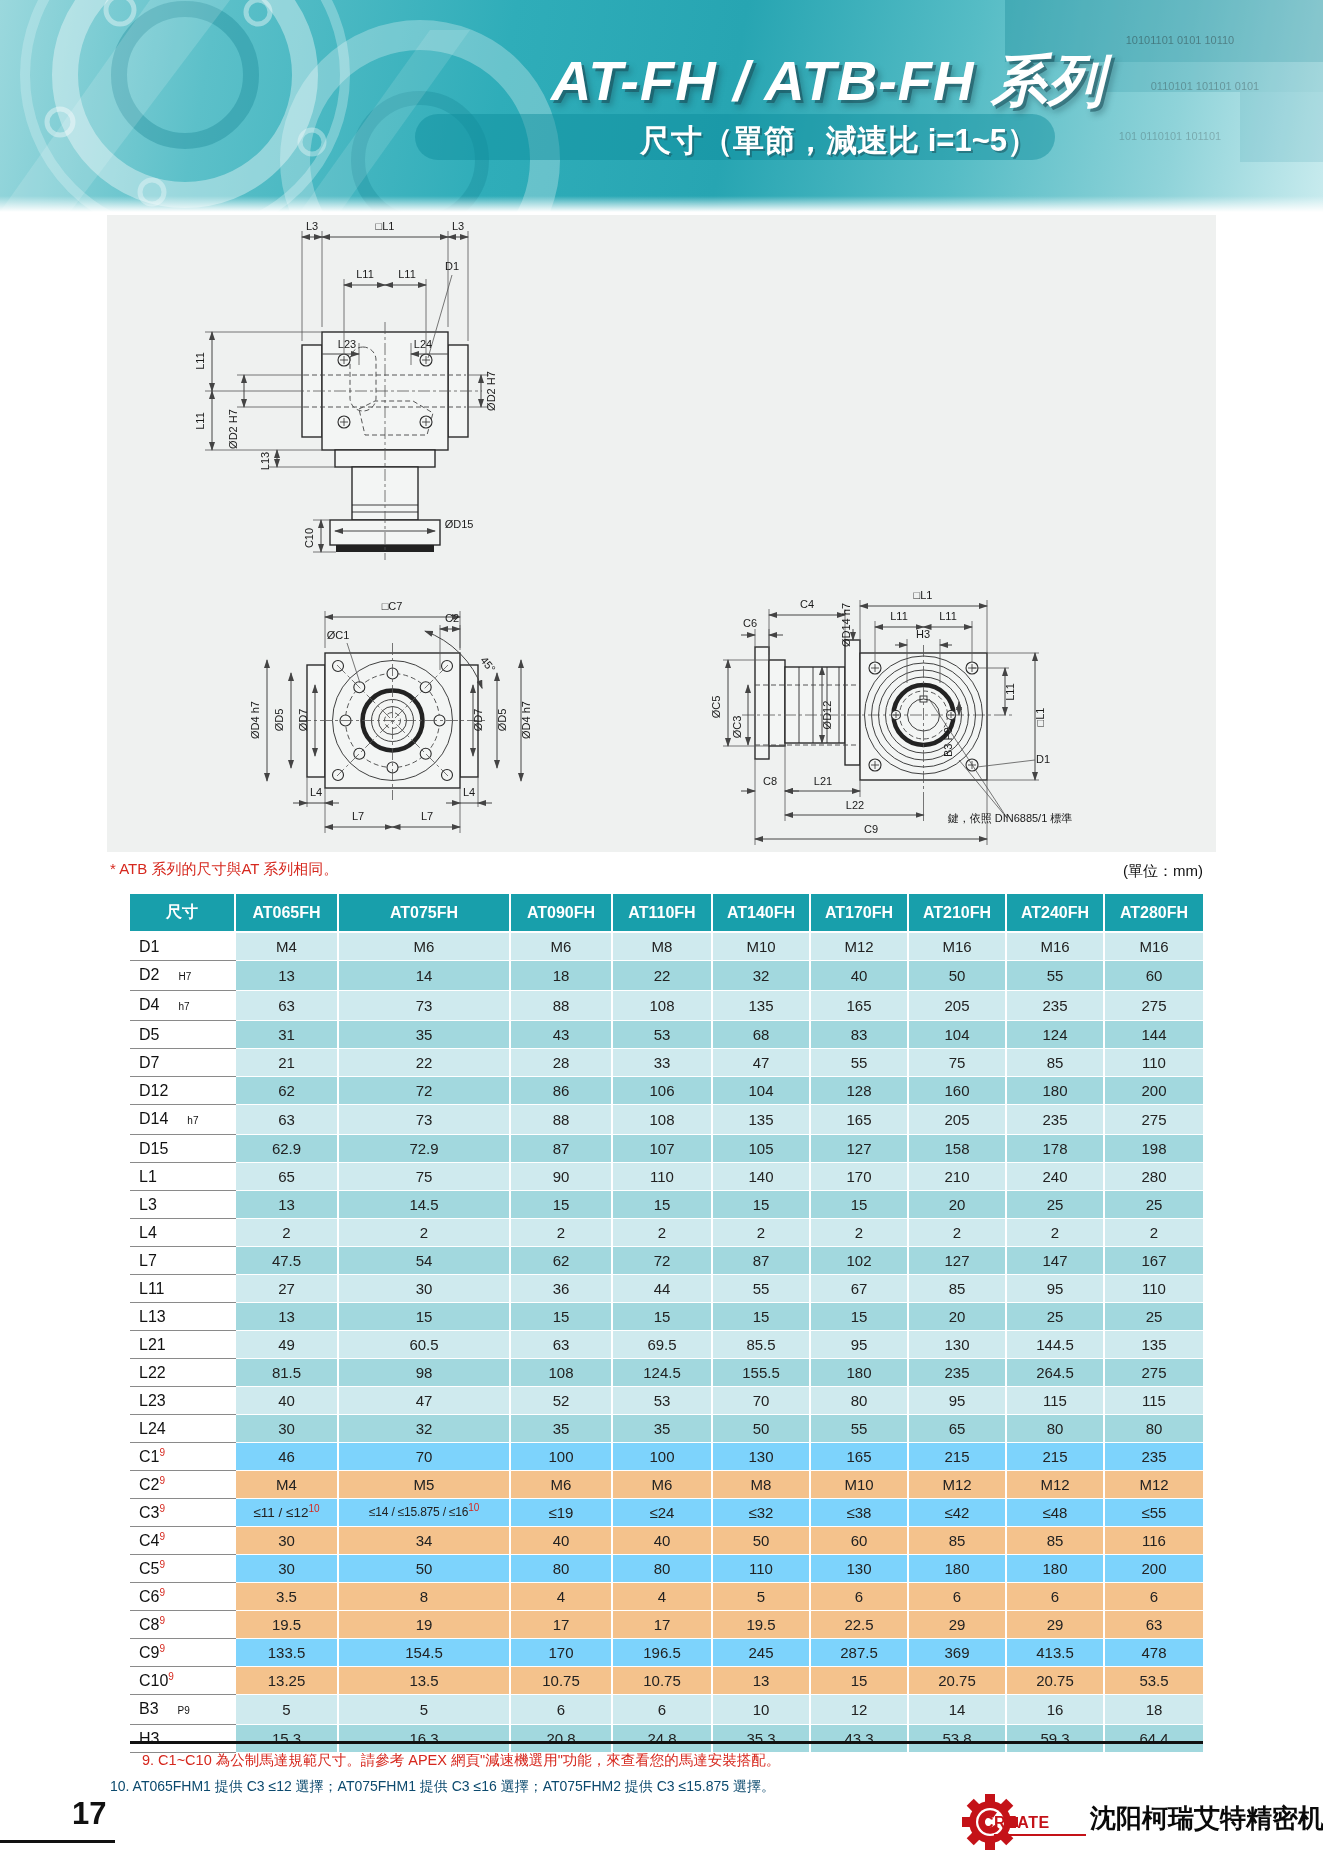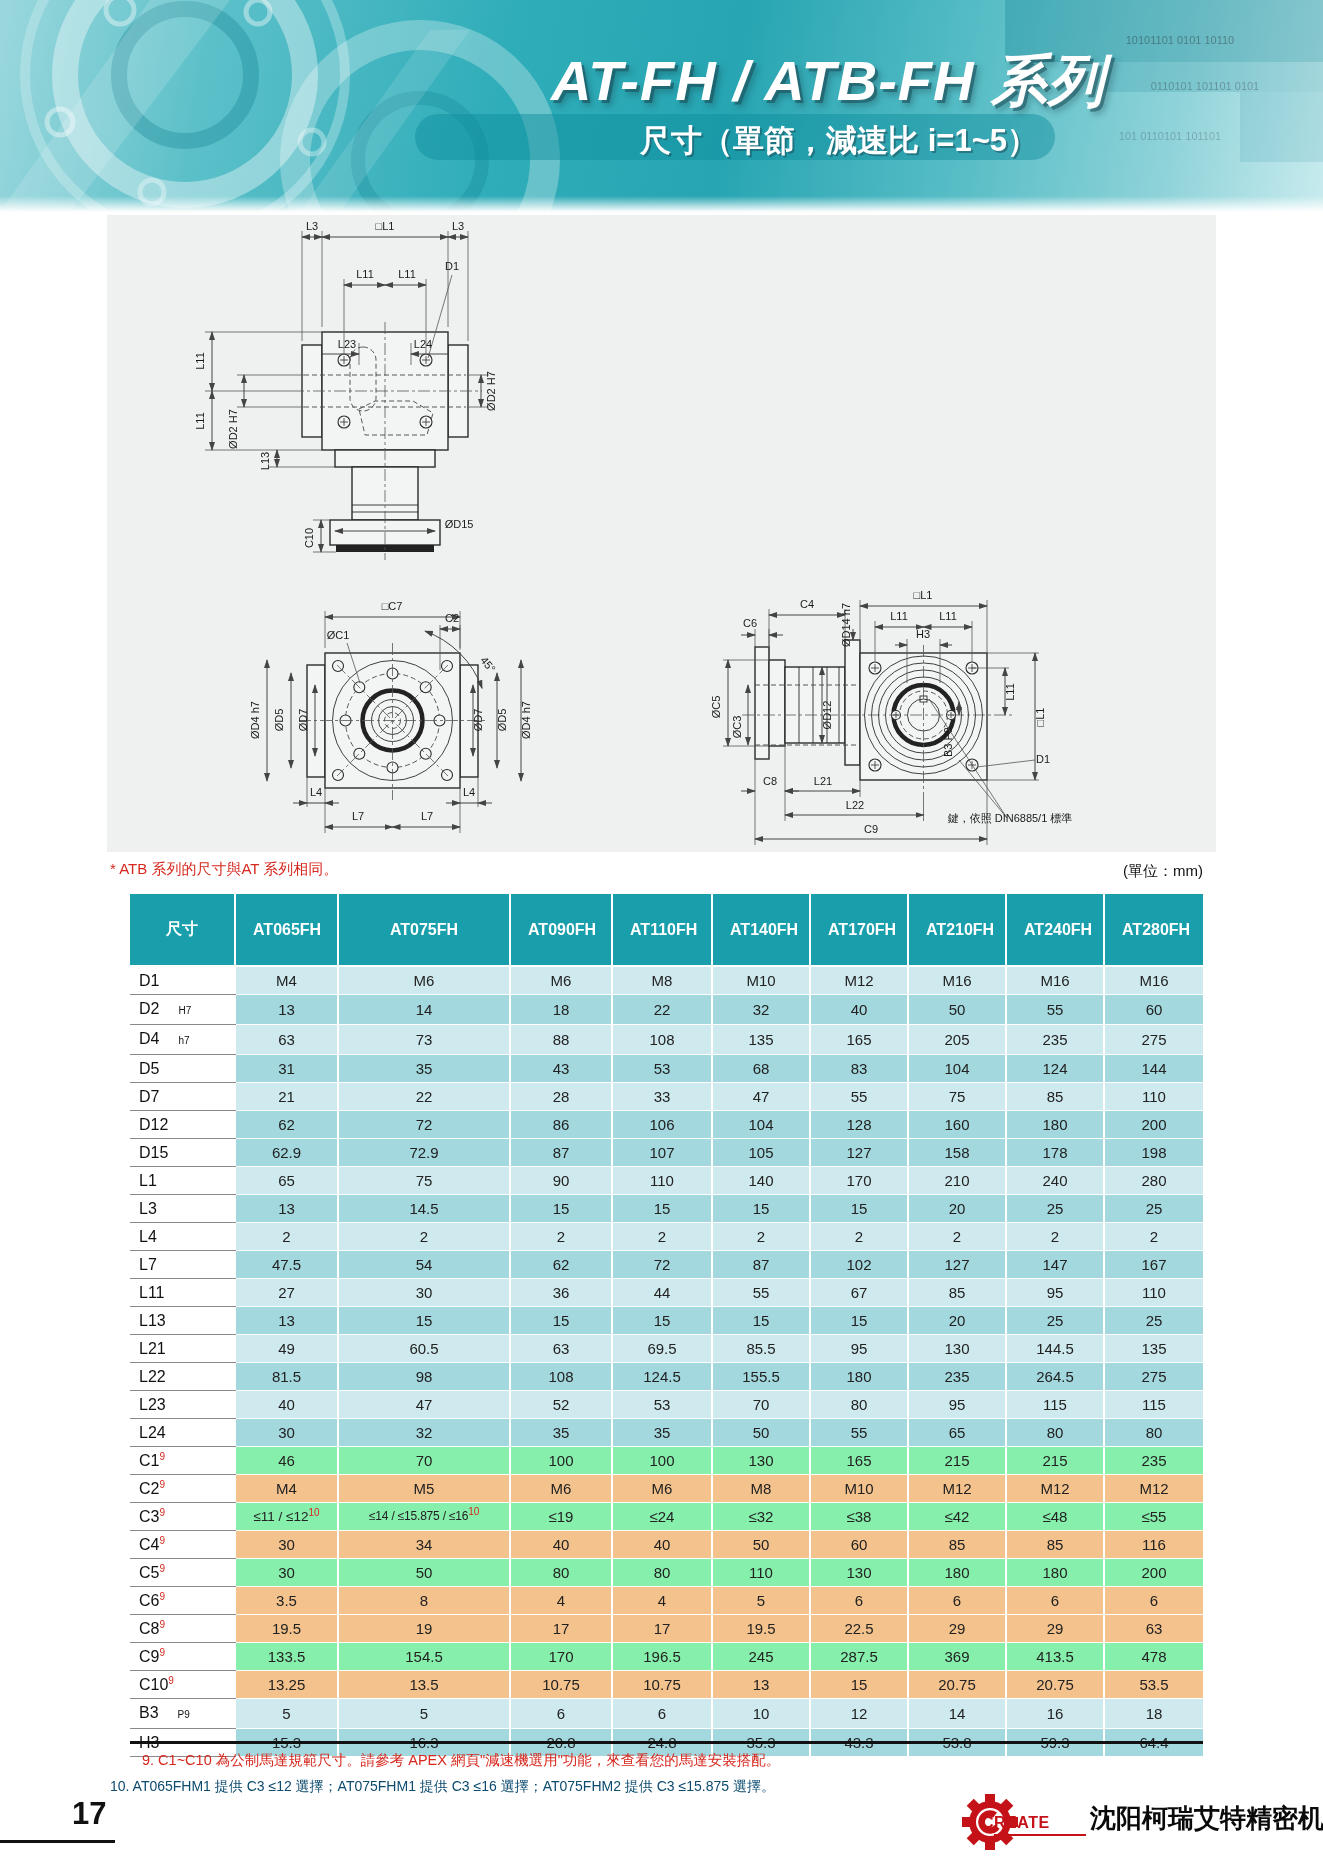--- a/index.html
+++ b/index.html
@@ -36,30 +36,30 @@
   
   .note-atb{position:absolute;left:110px;top:860px;font-size:15px;color:#d6281e;}
   .note-unit{position:absolute;top:862px;left:130px;width:1073px;text-align:right;font-size:15px;color:#111;}
   .note-9{position:absolute;left:110px;top:1751px;font-size:14.5px;color:#d6281e;margin-left:32px;}
   .note-10{position:absolute;left:110px;top:1778px;font-size:14px;color:#0c4a6e;}
 
   
   .dim-table{position:absolute;left:130px;top:894px;width:1073px;border-collapse:separate;border-spacing:0;
     table-layout:fixed;font-size:15px;}
   .dim-table th{background:#189fab;color:#fff;font-weight:bold;font-size:16px;height:37px;
-    border-right:2px solid #fff;border-bottom:2px solid #fff;padding:17px;text-align:center;}
+    border-right:2px solid #fff;border-bottom:2px solid #fff;padding:0;text-align:center;}
   .dim-table th:last-child{border-right:0;}
   .dim-table td{height:27px;line-height:27px;padding:0;text-align:center;border-right:2px solid #fff;
     border-bottom:1px solid #fff;white-space:nowrap;color:#222;}
   .dim-table td:last-child{border-right:0;}
   .dim-table td.label-cell{background:#fff;text-align:left;padding-left:9px;font-size:16px;color:#111;
     border-right:0;border-bottom:1px solid #8a8a8a;}
   tr.cyan-light td:not(.label-cell){background:#cfeaee;}
   tr.cyan-dark td:not(.label-cell){background:#a2d8de;}
-  tr.orange-light td:not(.label-cell){background:#86efac;}
+  tr.orange-light td:not(.label-cell){background:#7dd3fc;}
   tr.orange-dark td:not(.label-cell){background:#f4c28c;}
   .sub{font-size:10px;margin-left:19px;}
   sup.rsup{color:#d6281e;font-size:10px;line-height:0;}
   td.snug{font-size:13.5px;}
   td.tight{font-size:12px;letter-spacing:-.2px;}
   .table-endline{position:absolute;left:130px;top:1741px;width:1073px;height:3px;background:#111;}
 
   
   .page-number{position:absolute;left:72px;top:1796px;font-size:31px;font-weight:800;color:#111;}
   .page-number-line{position:absolute;left:0;top:1840px;width:115px;height:3px;background:#111;}
@@ -481,20 +481,32 @@
           <td>62</td>
           <td>72</td>
           <td>86</td>
           <td>106</td>
           <td>104</td>
           <td>128</td>
           <td>160</td>
           <td>180</td>
           <td>200</td>
         </tr>
+        <tr class="cyan-light">
+          <td class="label-cell">D14<span class="sub">h7</span></td>
+          <td>63</td>
+          <td>73</td>
+          <td>88</td>
+          <td>108</td>
+          <td>135</td>
+          <td>165</td>
+          <td>205</td>
+          <td>235</td>
+          <td>275</td>
+        </tr>
         <tr class="cyan-dark">
           <td class="label-cell">D15</td>
           <td>62.9</td>
           <td>72.9</td>
           <td>87</td>
           <td>107</td>
           <td>105</td>
           <td>127</td>
           <td>158</td>
           <td>178</td>

